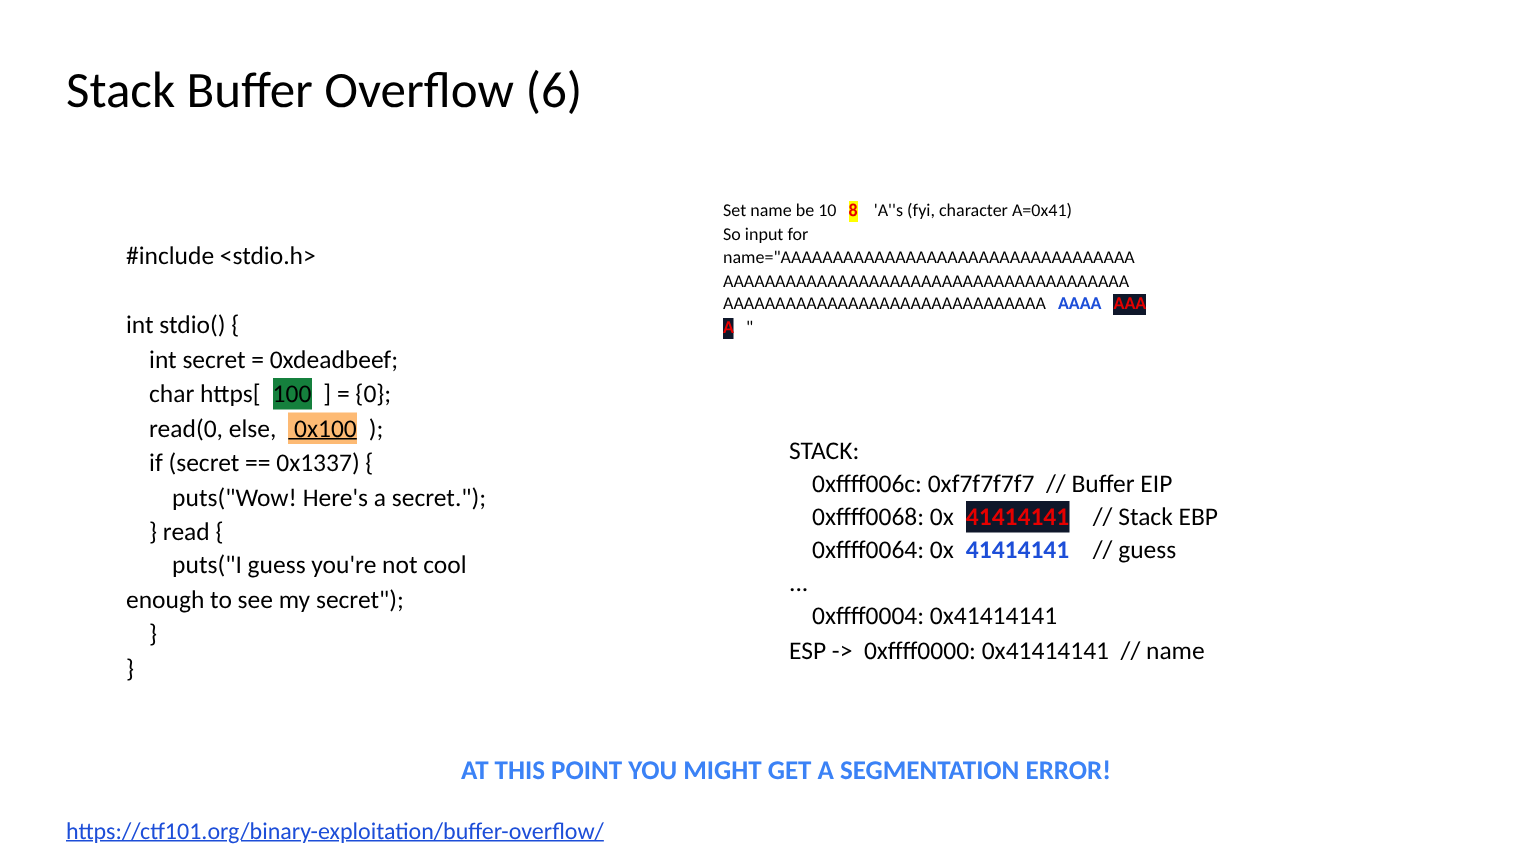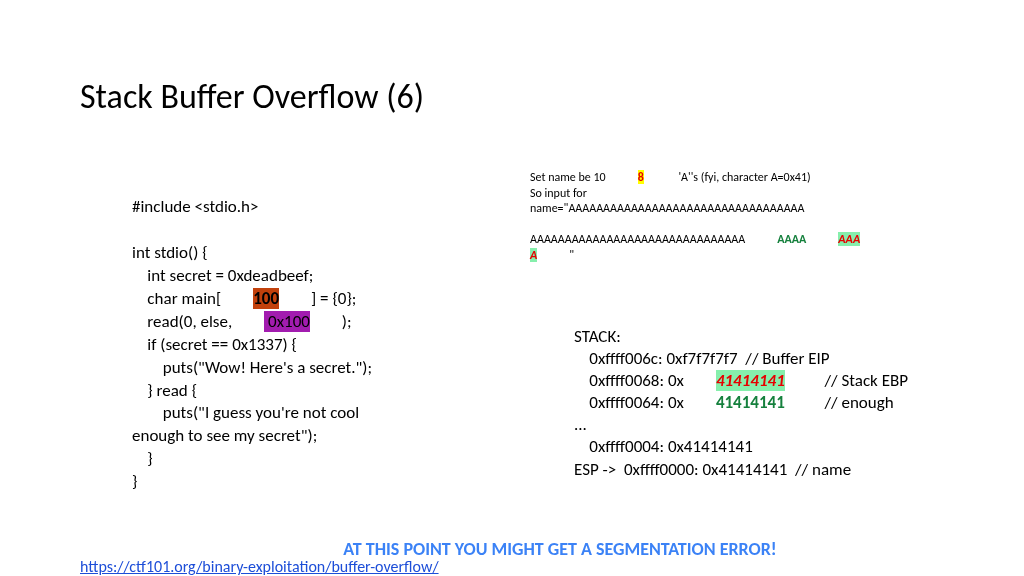--- a/index.html
+++ b/index.html
@@ -1,15 +1,15 @@
 <!DOCTYPE html>
 <html><head>
 <meta charset="utf-8">
 <style>
-  * { margin: 16px; padding: 0; box-sizing: border-box; }
+  * { margin: 4px; padding: 0; box-sizing: border-box; }
   body {
     width: 1024px;
     height: 576px;
     background: #fff;
     font-family: Calibri, "Segoe UI", Arial, sans-serif;
     color: #000;
     position: relative;
     overflow: hidden;
   }
   .slide-title {
@@ -58,56 +58,56 @@
   }
   .footer-link {
     position: absolute;
     bottom: 16px;
     left: 32px;
     font-size: 16px;
     color: #1d4ed8;
     text-decoration: underline;
     cursor: pointer;
   }
-  .hl-yellow { background: #a21caf; }
+  .hl-yellow { background: #fdba74; text-decoration: underline; }
   .hl-yellow-red { background: #ffff00; color: #e60000; font-weight:700; }
-  .hl-cyan { background: #c2410c; font-weight: bold; }
-  .hl-cyan-red { background: #86efac; color: #e60000; font-weight:700;font-style:italic; }
-  .red-bold { color: #15803d; font-weight: 700; }
+  .hl-cyan { background: #15803d; }
+  .hl-cyan-red { background: #0f172a; color: #e60000; font-weight:700; }
+  .red-bold { color: #1d4ed8; font-weight: 700; }
 </style>
 </head>
 <body>
 
 <h1 class="slide-title">Stack Buffer Overflow (6)</h1>
 
 <div class="code-block"><span>#include &lt;stdio.h&gt;</span>
 <span></span>
 <span>int stdio() {</span>
 <span>    int secret = 0xdeadbeef;</span>
-<span>    char main[</span><span class="hl-cyan">100</span><span>] = {0};</span>
+<span>    char https[</span><span class="hl-cyan">100</span><span>] = {0};</span>
 <span>    read(0, else,</span><span class="hl-yellow"> 0x100</span><span>);</span>
 <span>    if (secret == 0x1337) {</span>
 <span>        puts("Wow! Here's a secret.");</span>
 <span>    } read {</span>
 <span>        puts("I guess you're not cool</span>
 <span>enough to see my secret");</span>
 <span>    }</span>
 <span>}</span></div>
 
 <div class="explain-block">
   <span>Set name be 10</span><span class="hl-yellow-red">8</span><span> 'A''s (fyi, character A=0x41)</span><br>
   <span>So input for</span><br>
   <span>name="AAAAAAAAAAAAAAAAAAAAAAAAAAAAAAAAAA</span><br>
-  <br>
+  <span>AAAAAAAAAAAAAAAAAAAAAAAAAAAAAAAAAAAAAAA</span><br>
   <span>AAAAAAAAAAAAAAAAAAAAAAAAAAAAAAA</span><span class="red-bold">AAAA</span><span class="hl-cyan-red">AAA</span><br><span class="hl-cyan-red">A</span><span>"</span>
 </div>
 
 <div class="stack-block"><span>STACK:</span>
 <span>    0xffff006c: 0xf7f7f7f7  // Buffer EIP</span>
 <span>    0xffff0068: 0x</span><span class="hl-cyan-red">41414141</span><span>  // Stack EBP</span>
-<span>    0xffff0064: 0x</span><span class="red-bold">41414141</span><span>  // enough</span>
+<span>    0xffff0064: 0x</span><span class="red-bold">41414141</span><span>  // guess</span>
 <span>...</span>
 <span>    0xffff0004: 0x41414141</span>
 <span>ESP -&gt;  0xffff0000: 0x41414141  // name</span></div>
 
 <div class="warning">AT THIS POINT YOU MIGHT GET A SEGMENTATION ERROR!</div>
 
 <a class="footer-link">https://ctf101.org/binary-exploitation/buffer-overflow/</a>
 
 </body></html>

